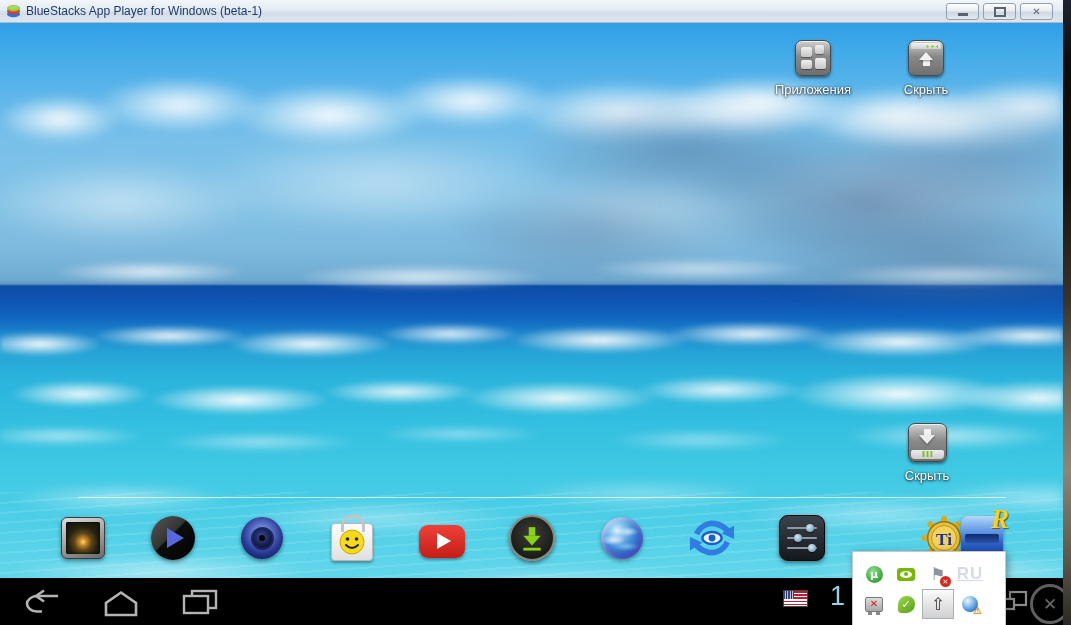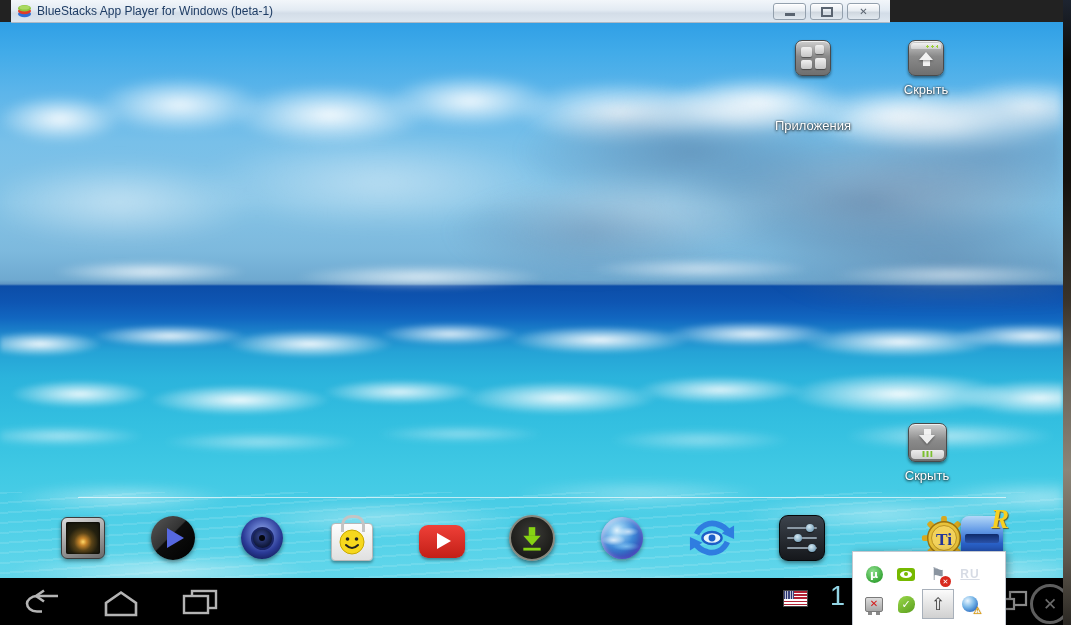--- a/index.html
+++ b/index.html
@@ -1,20 +1,20 @@
 <!DOCTYPE html>
 <html><head>
 <meta charset="utf-8">
 <style>
   html,body{margin:0;padding:0;width:1071px;height:625px;overflow:hidden;background:#222;
     font-family:"Liberation Sans","DejaVu Sans",sans-serif;}
   .app-window{position:relative;width:1071px;height:625px;}
 
   
-  .titlebar{position:absolute;left:11px;top:0;width:879px;height:22px;z-index:3;
+  .titlebar{position:absolute;left:0;top:0;width:1063px;height:22px;z-index:3;
     background:linear-gradient(180deg,#f2f6fa 0%,#e3ebf3 45%,#d3dde8 60%,#dde6ef 100%);
     border-bottom:1px solid #aeb9c6;display:flex;align-items:center;}
   .bs-logo{position:absolute;left:6px;top:4px;}
   .title-text{position:absolute;left:26px;top:4px;font-size:12px;color:#1e3c64;white-space:nowrap;}
   .win-btns{position:absolute;right:10px;top:3px;display:flex;gap:4px;}
   .wbtn{width:31px;height:15px;border:1px solid #93a0ad;border-radius:3px;
     background:linear-gradient(180deg,#fdfdfe 0%,#e8edf2 45%,#cfd7df 55%,#e2e9f0 100%);
     display:flex;align-items:center;justify-content:center;cursor:default;
     box-shadow:inset 0 1px 0 #fff;}
   .glyph-min{width:10px;height:3px;background:#5a6470;margin-top:5px;}
@@ -202,21 +202,21 @@
   .t-ut{width:17px;height:17px;border-radius:50%;display:flex;align-items:center;justify-content:center;
     background:radial-gradient(circle at 40% 32%,#90e090,#3aa83a 68%,#2a8a2a);
     color:#fff;font-size:11px;font-weight:bold;font-family:"DejaVu Sans",sans-serif;line-height:1;}
   .t-nv{width:18px;height:13px;border-radius:3px;background:#76b900;position:relative;}
   .t-nv .eye{position:absolute;left:3px;top:3px;width:12px;height:7px;border-radius:50%;background:#fff;}
   .t-nv .pup{position:absolute;left:7px;top:4.5px;width:4px;height:4px;border-radius:50%;background:#76b900;}
   .t-flag{color:#8a94a0;font-size:17px;font-family:"DejaVu Sans",sans-serif;line-height:1;}
   .t-flagbadge{position:absolute;right:3px;bottom:2px;width:11px;height:11px;border-radius:50%;
     background:#d8281c;color:#fff;font-size:7px;font-weight:bold;display:flex;align-items:center;
     justify-content:center;font-family:"DejaVu Sans",sans-serif;}
-  .t-ru{color:rgba(180,190,205,.55);font-size:12px;font-weight:bold;letter-spacing:1px;text-decoration:underline;}
+  .t-ru{color:rgba(180,190,205,.55);font-size:17px;font-weight:bold;letter-spacing:1px;text-decoration:underline;}
   .t-disc{width:16px;height:13px;border:1px solid #7a7a7a;border-radius:2px;position:relative;
     background:linear-gradient(#dcdcdc,#a8a8a8);display:flex;align-items:center;justify-content:center;
     color:#d41818;font-size:10px;font-weight:bold;line-height:1;font-family:"DejaVu Sans",sans-serif;}
   .t-feet{position:absolute;bottom:-4px;left:2px;width:4px;height:3px;background:#8a8a8a;
     box-shadow:8px 0 0 #8a8a8a;}
   .t-chk{width:17px;height:17px;border-radius:50% 45% 50% 20%;display:flex;align-items:center;
     justify-content:center;background:linear-gradient(145deg,#9ad84a,#5a9e1e);color:#fff;
     font-size:11px;font-weight:bold;font-family:"DejaVu Sans",sans-serif;line-height:1;}
   .t-arrcell{background:linear-gradient(180deg,#fbfbfb,#d0d0d0);border:1px solid #a8b0ba;}
   .t-arr{color:#3c3c3c;font-size:17px;font-family:"DejaVu Sans",sans-serif;line-height:1;}
@@ -257,21 +257,21 @@
     <div class="layer cl2"></div>
     <div class="layer cl3"></div>
     <div class="layer cl4"></div>
     <div class="layer fo1"></div>
     <div class="layer fo2"></div>
     <div class="layer fo3"></div>
     <div class="layer fo4"></div>
     <div class="layer fo5"></div>
     <div class="layer fo6"></div>
 
-    <div class="shortcut" style="left:768px;top:18px;gap:36px;">
+    <div class="shortcut" style="left:768px;top:18px;">
       <div class="gframe">
         <div class="asq" style="left:5px;top:6px;width:11px;height:10px;"></div>
         <div class="asq" style="left:5px;top:19px;width:11px;height:9px;"></div>
         <div class="asq" style="left:19px;top:4px;width:9px;height:9px;"></div>
         <div class="asq" style="left:19px;top:17px;width:11px;height:11px;"></div>
       </div>
       <div class="dlabel">Приложения</div>
     </div>
 
     <div class="shortcut" style="left:881px;top:18px;">

